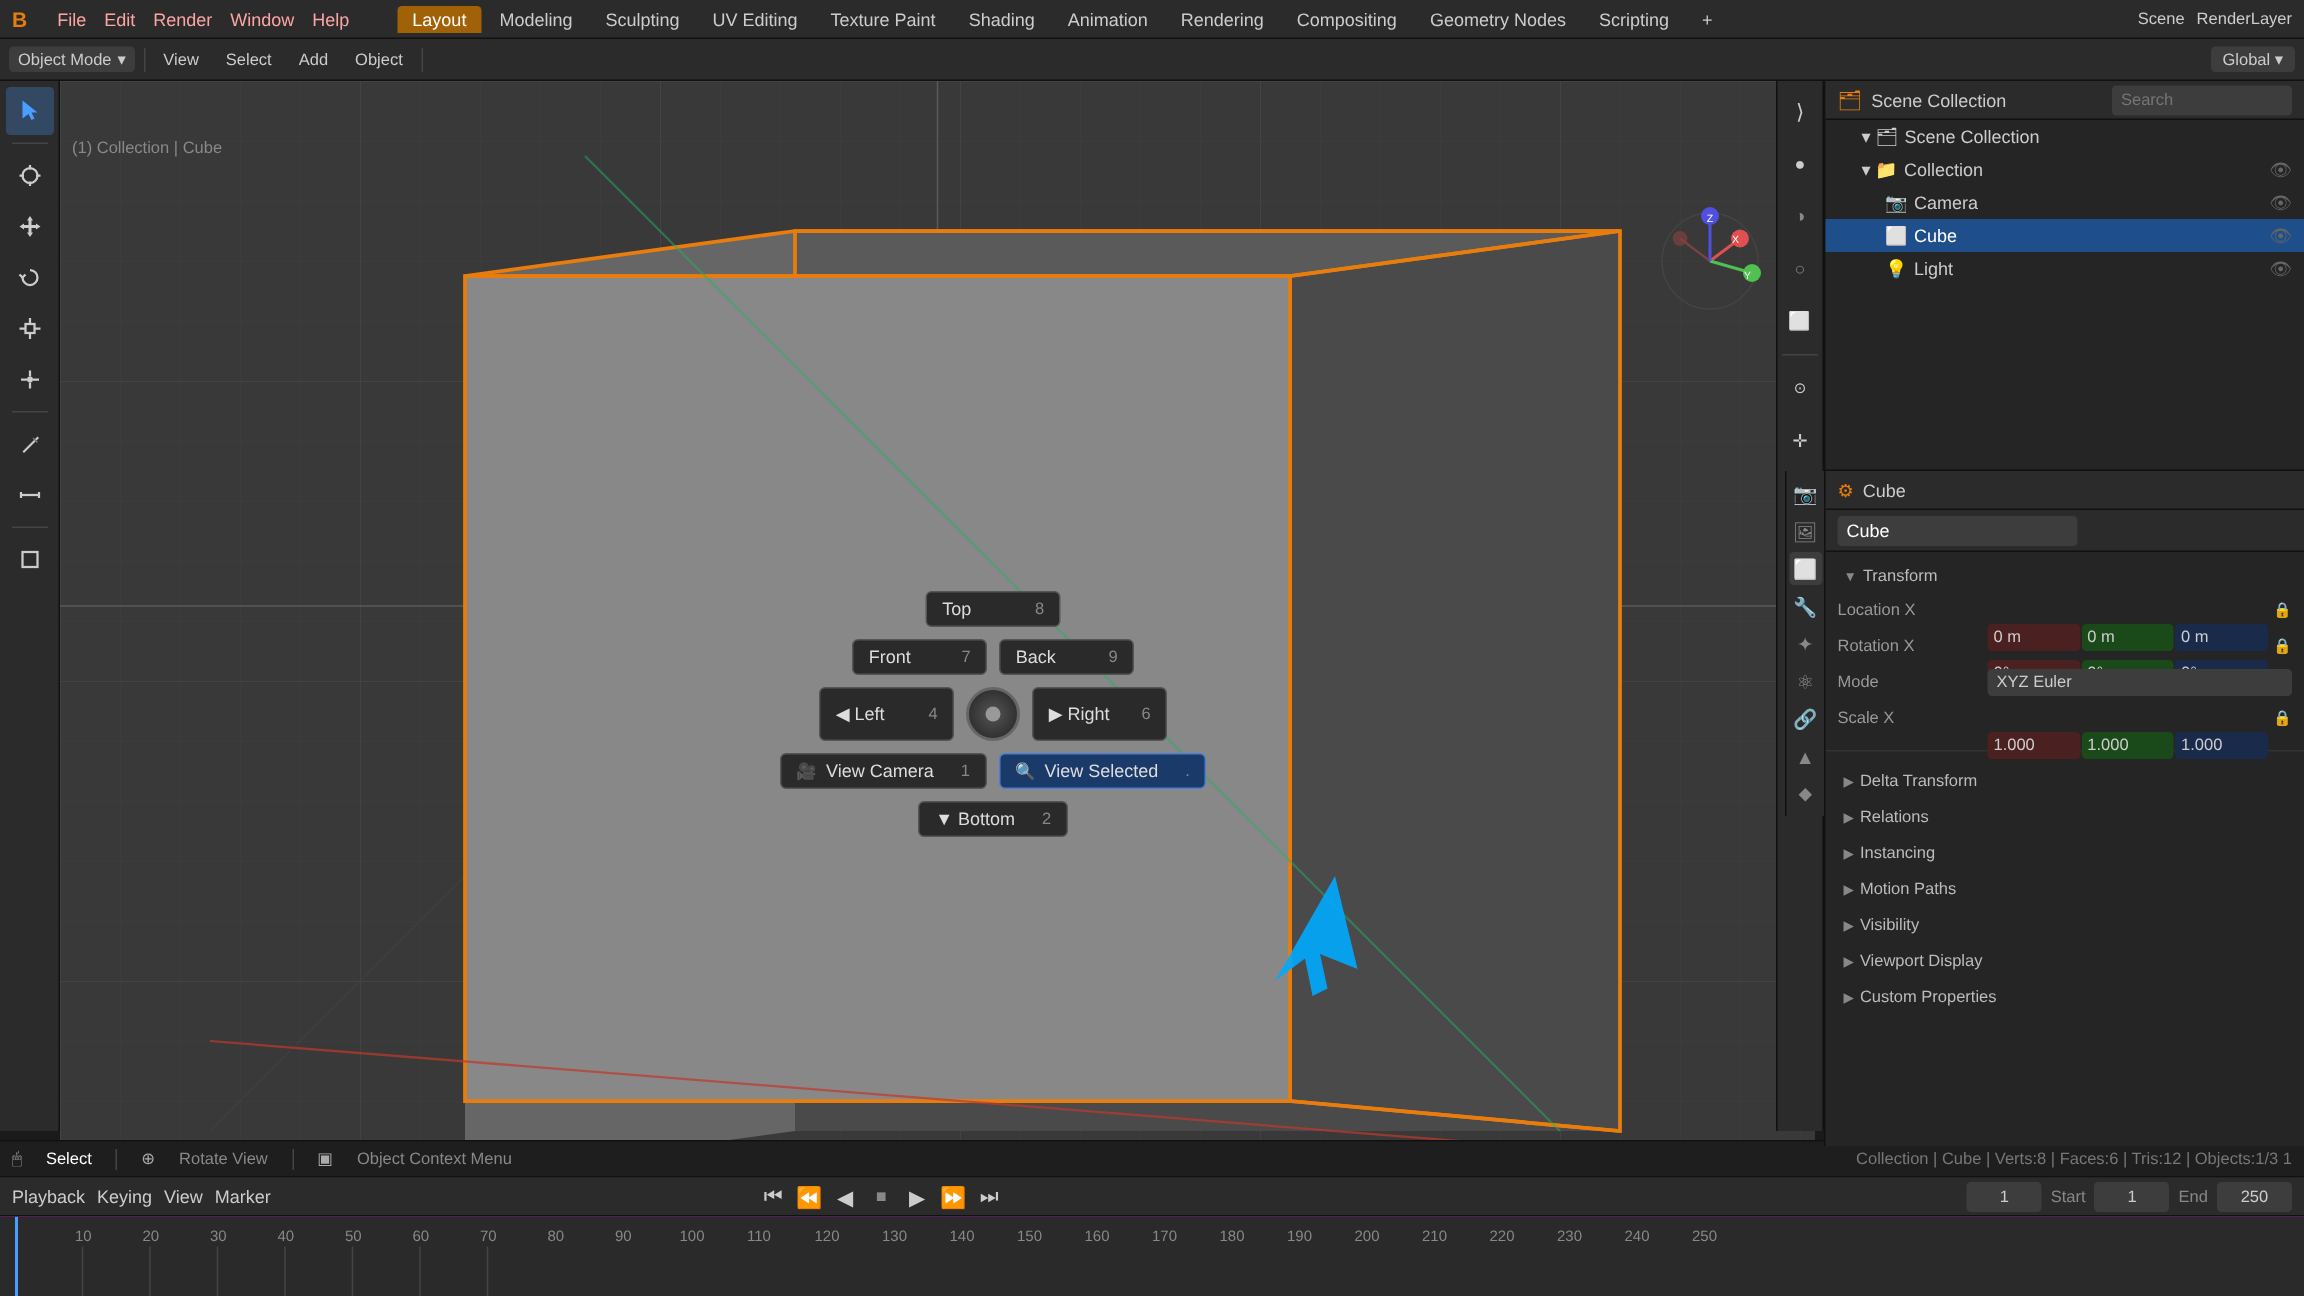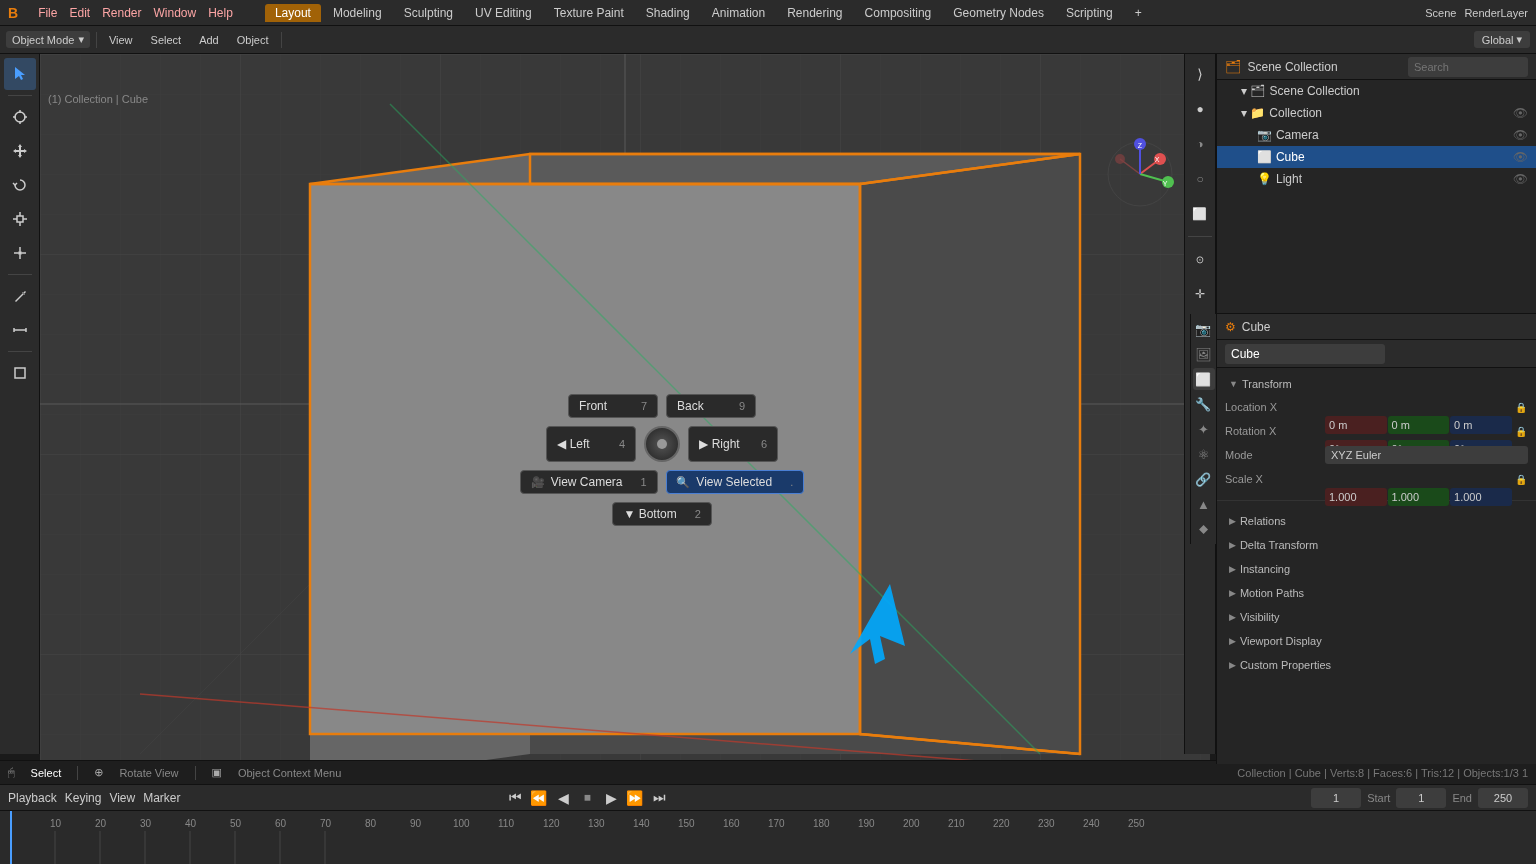--- a/index.html
+++ b/index.html
@@ -267,20 +267,26 @@
 
   <div class="viewport-header">
     <div style="display:flex;flex-direction:column;gap:2px;">
       <span class="vp-label">User Perspective</span>
       <span class="vp-label" style="font-size:11px;color:#888;margin-top:44px;">(1) Collection | Cube</span>
     </div>
   </div>
 
   <div id="context-menu">
 
+    <div class="ctx-row">
+      <div class="ctx-btn">
+        <span>Top</span>
+        <span class="shortcut">8</span>
+      </div>
+    </div>
 
     <div class="ctx-row">
       <div class="ctx-btn">
         <span>Front</span>
         <span class="shortcut">7</span>
       </div>
       <div class="ctx-btn">
         <span>Back</span>
         <span class="shortcut">9</span>
       </div>
@@ -439,22 +445,22 @@
         <div class="prop-xyz-item py">1.000</div>
         <div class="prop-xyz-item pz">1.000</div>
       </div>
       <span style="color:#666;font-size:10px;margin-left:4px;">🔒</span>
     </div>
   </div>
 
   <div class="prop-divider"></div>
 
   <div class="prop-section">
+    <div class="prop-collapse">Delta Transform</div>
     <div class="prop-collapse">Relations</div>
-    <div class="prop-collapse">Delta Transform</div>
     <div class="prop-collapse">Instancing</div>
     <div class="prop-collapse">Motion Paths</div>
     <div class="prop-collapse">Visibility</div>
     <div class="prop-collapse">Viewport Display</div>
     <div class="prop-collapse">Custom Properties</div>
   </div>
 </div>
 
 <div style="position:absolute;right:320px;top:314px;width:26px;background:#2b2b2b;border-left:1px solid #111;z-index:56;display:flex;flex-direction:column;align-items:center;padding:4px 0;gap:3px;">
   <div class="prop-icon" style="color:#888;font-size:13px;">📷</div>

